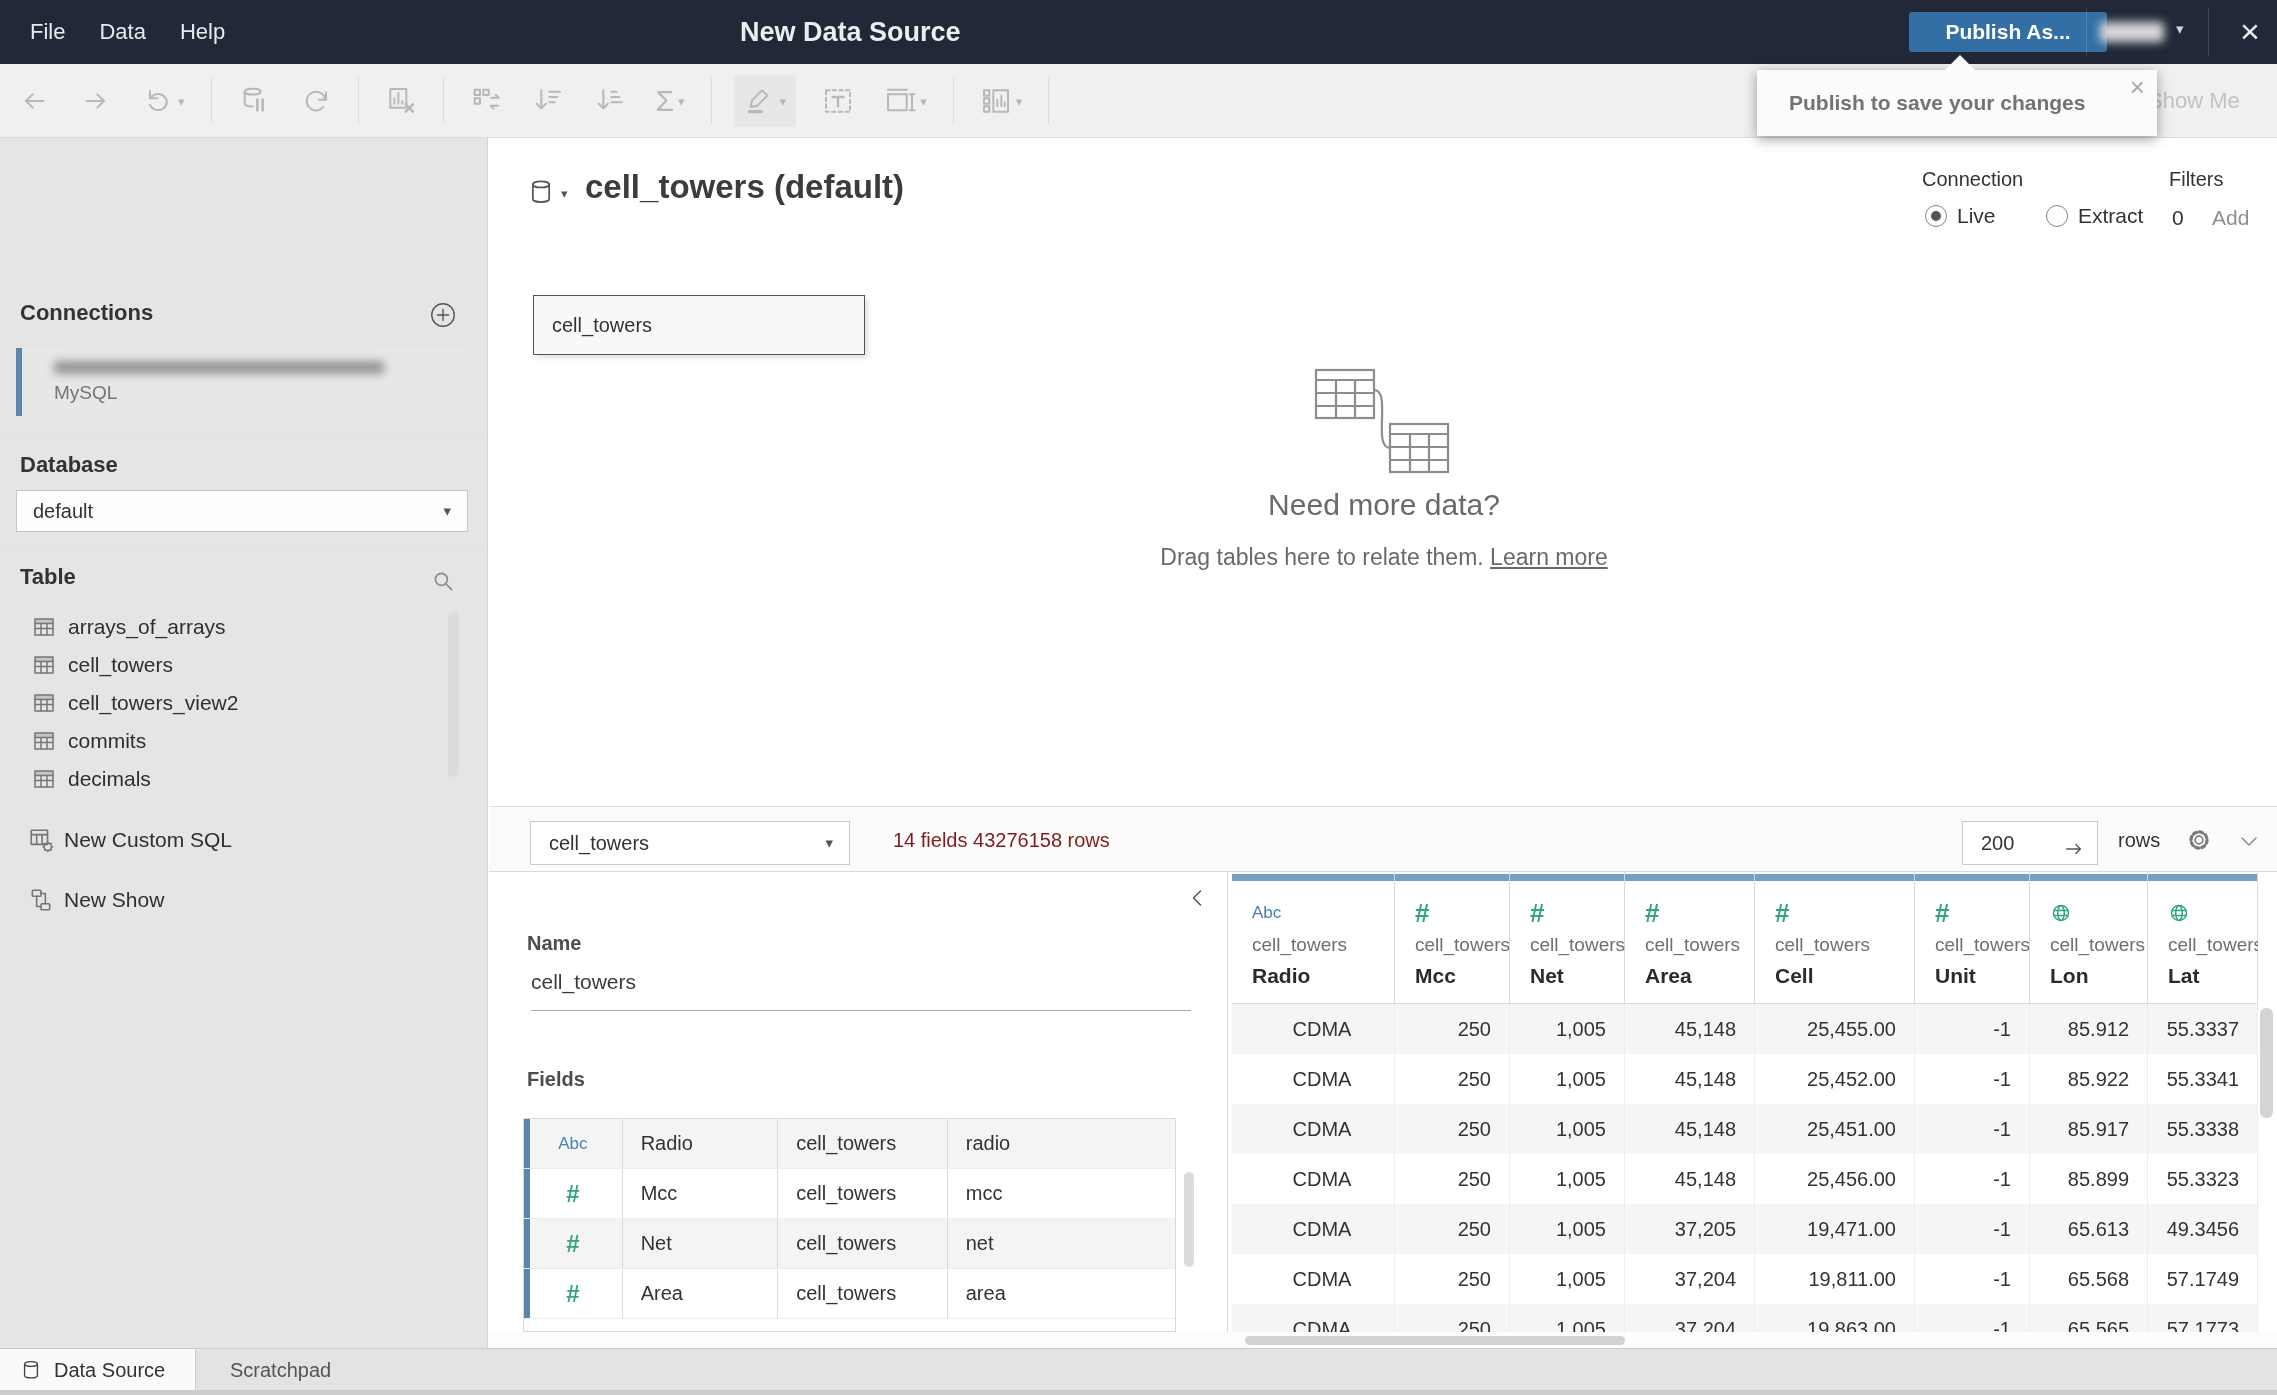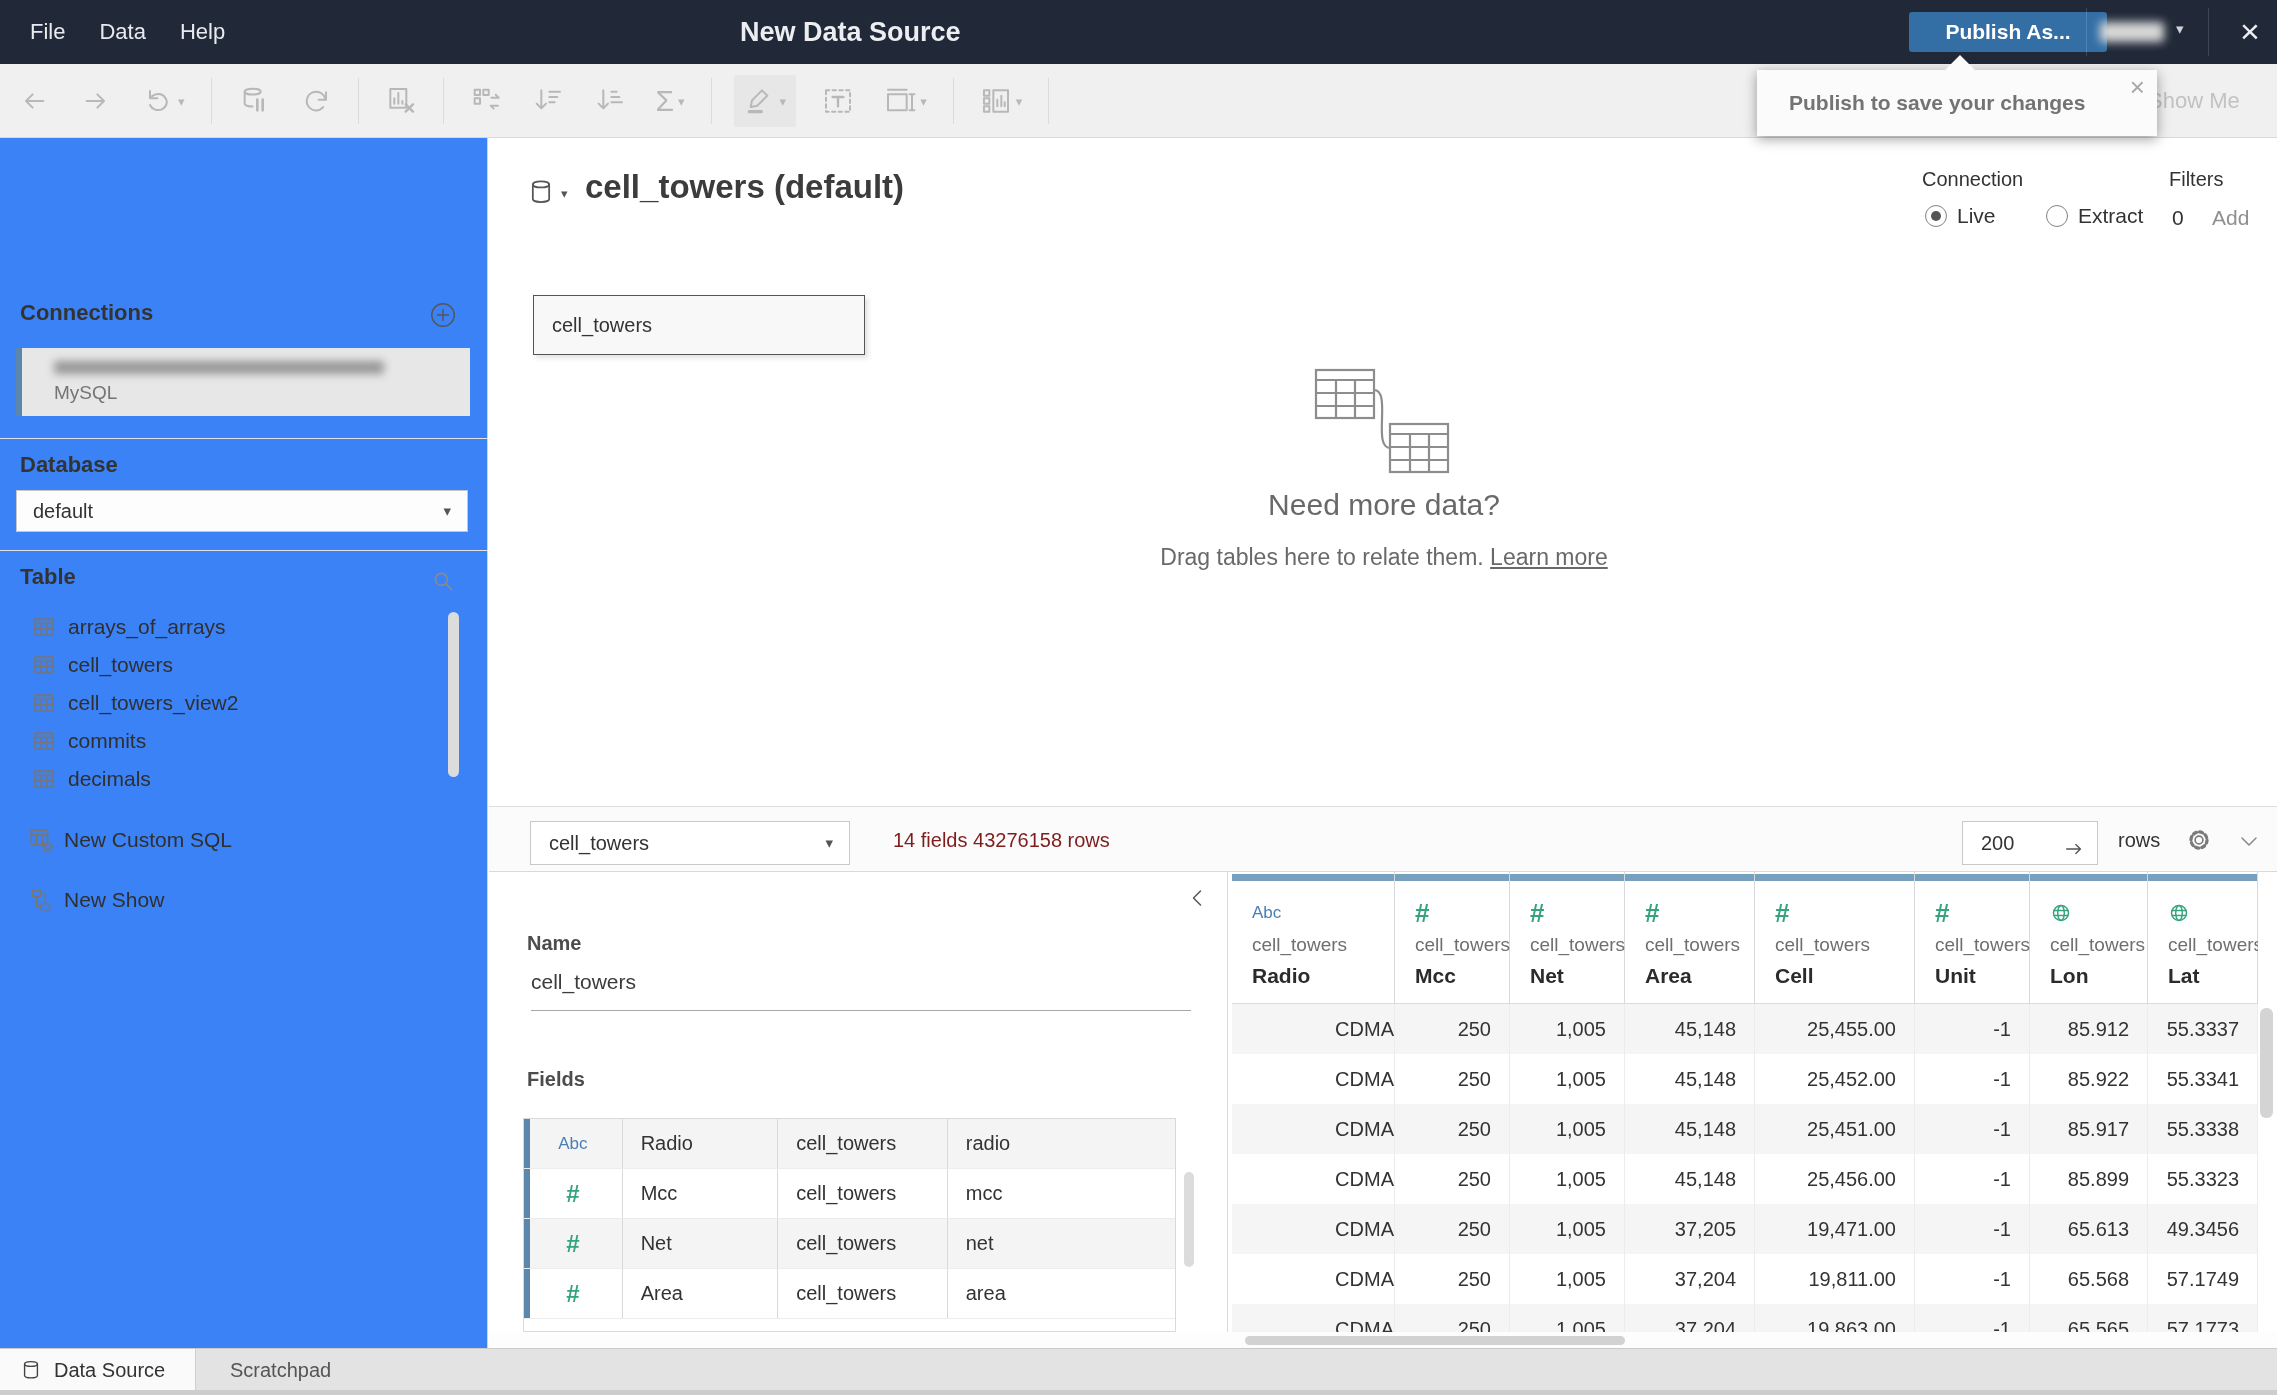--- a/index.html
+++ b/index.html
@@ -29,21 +29,21 @@
   .sigma { font-size:30px; color:#b8b8b8; line-height:32px; }
   .show-me { position:absolute; left:2148px; top:0; height:74px; line-height:74px; color:#c2c2c2; font-size:22px; z-index:1; }
 
   
   .tooltip { position:absolute; left:1757px; top:70px; width:400px; height:66px; background:#fbfbfb; box-shadow:0 3px 12px rgba(0,0,0,0.38); z-index:60; }
   .tooltip::before { content:""; position:absolute; left:188px; top:-15px; border:15px solid transparent; border-top:none; border-bottom:15px solid #fbfbfb; }
   .tooltip-text { position:absolute; left:32px; top:0; height:66px; line-height:66px; font-size:21px; font-weight:600; color:#737373; }
   .tooltip-close { position:absolute; right:12px; top:4px; color:#a8a8a8; font-size:26px; line-height:26px; }
 
   
-  .sidebar { position:absolute; left:0; top:138px; width:488px; height:1210px; background:#3b82f6; border-right:1px solid #d4d4d4; }
+  .sidebar { position:absolute; left:0; top:138px; width:488px; height:1210px; background:#e5e5e5; border-right:1px solid #d4d4d4; }
   .side-h { position:absolute; left:20px; font-size:22px; font-weight:600; color:#333; }
   .icon svg { fill:none; stroke:currentColor; stroke-width:1.5; stroke-linecap:round; stroke-linejoin:round; width:100%; height:100%; }
   .plus-ic { position:absolute; left:428px; top:162px; width:30px; height:30px; color:#555; }
   .plus-ic svg { stroke-width:1.1; }
   .conn-item { position:absolute; left:16px; top:210px; width:454px; height:68px; background:#e7e7e7; border-left:6px solid #5b87ad; }
   .conn-blur { position:absolute; left:32px; top:13px; width:330px; height:13px; background:#969696; border-radius:3px; filter:blur(4px); }
   .conn-type { position:absolute; left:32px; top:34px; font-size:19px; color:#757575; }
   .side-div { position:absolute; left:0; width:488px; height:1px; background:#e2e2e2; }
   .db-select { position:absolute; left:16px; top:352px; width:452px; height:42px; background:#fdfdfd; border:1px solid #c6c6c6; font-size:20px; color:#333; line-height:40px; padding-left:16px; }
   .db-caret { position:absolute; right:16px; top:0; color:#555; font-size:15px; }
@@ -117,21 +117,21 @@
   .gcol { position:relative; border-right:1px solid #d9d9d9; height:100%; flex:none; }
   .gbar { position:absolute; left:0; top:2px; width:100%; height:7px; background:#76a0c0; }
   .gicon { position:absolute; left:20px; top:26px; height:30px; display:flex; align-items:center; }
   .gicon .t-num { font-size:26px; }
   .gtable { position:absolute; left:20px; top:62px; font-size:19px; color:#6f6f6f; }
   .gname { position:absolute; left:20px; top:92px; font-size:21px; font-weight:700; color:#2b2b2b; }
   .grow { display:flex; height:50px; }
   .grow:nth-child(odd) { background:#f5f5f5; }
   .gcell { flex:none; height:100%; line-height:50px; font-size:20px; color:#333; border-right:1px solid #eceo; border-right:1px solid #ececec; overflow:hidden; white-space:nowrap; }
   .gcell.num { text-align:right; padding-right:18px; }
-  .gcell.str { text-align:right; padding-left:18px; }
+  .gcell.str { text-align:center; padding-left:18px; }
   .grid-vsb-track { position:absolute; left:2260px; top:876px; width:13px; height:452px; }
   .grid-vsb { position:absolute; left:0; top:132px; width:13px; height:110px; background:#d4d4d4; border-radius:6px; }
   .hsb-strip { position:absolute; left:489px; top:1332px; width:1788px; height:16px; background:#fdfdfd; }
   .hsb { position:absolute; left:756px; top:4px; width:380px; height:9px; background:#d2d2d2; border-radius:5px; }
 
   
   .statusbar { position:absolute; left:0; top:1348px; width:2277px; height:42px; background:#e3e3e3; border-top:1px solid #cacaca; }
   .tab { position:absolute; top:0; height:42px; display:flex; align-items:center; }
   .tab.active { left:0; width:196px; background:#fafafa; border-right:1px solid #cfcfcf; }
   .tab.idle { left:196px; width:330px; }

